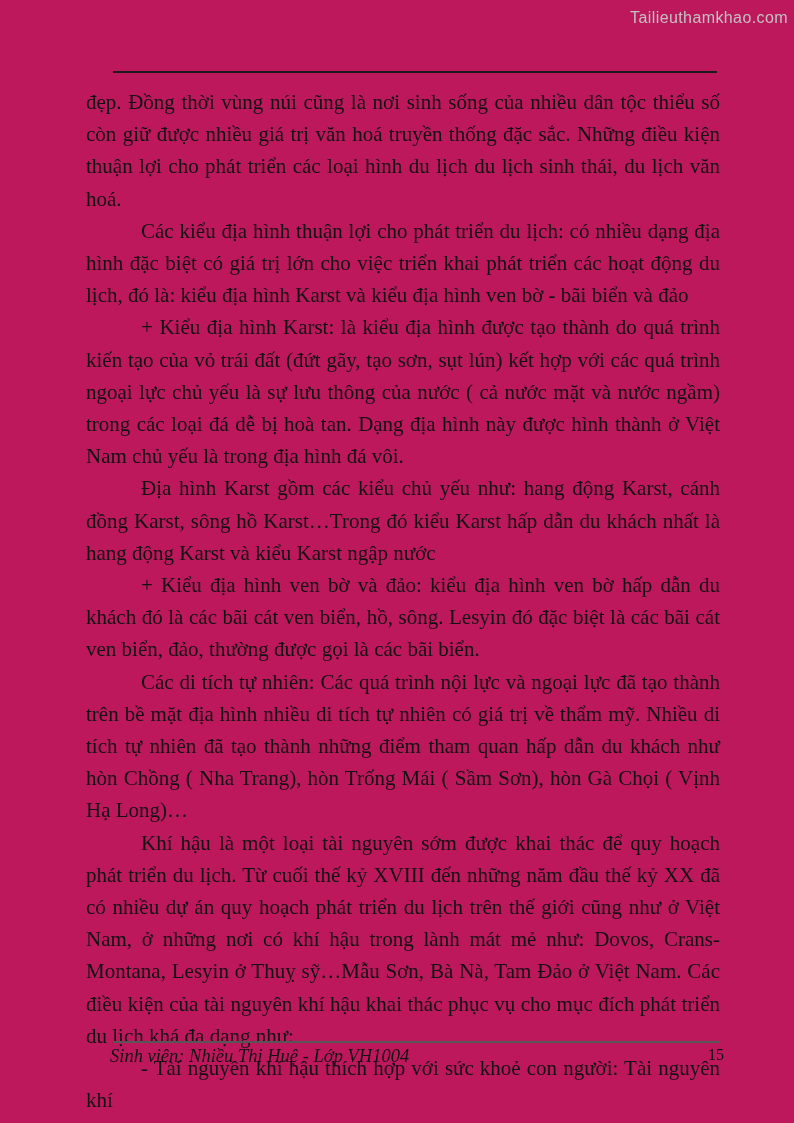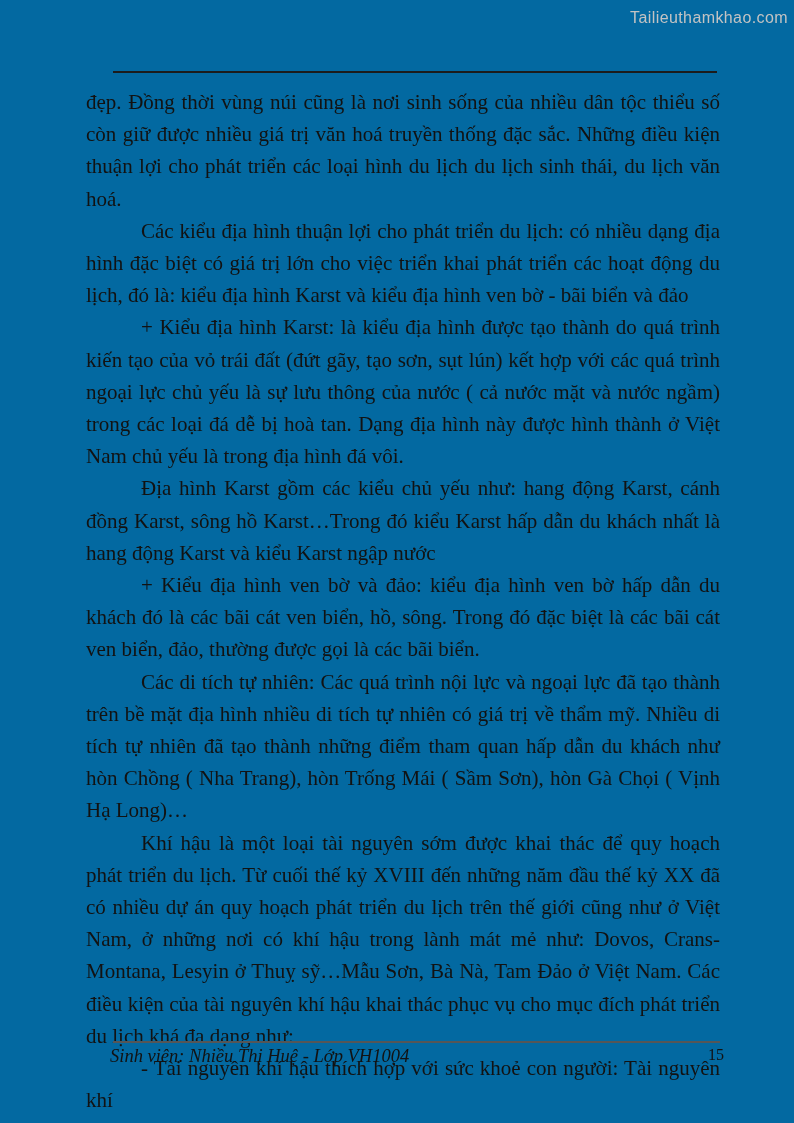--- a/index.html
+++ b/index.html
@@ -1,21 +1,21 @@
 <!DOCTYPE html>
 <html lang="vi"><head>
 <meta charset="utf-8">
 <title>Document Page</title>
 <style>
   html, body { margin: 0; padding: 0; background: #ffffff; }
   .page {
     position: relative;
     width: 794px;
     height: 1123px;
-    background: #0369a1;
+    background: #be185d;
     overflow: hidden;
     font-family: "Liberation Serif", "DejaVu Serif", serif;
     color: #121212;
   }
   .watermark {
     position: absolute;
     top: 9px;
     right: 6px;
     font-family: "Liberation Sans", "DejaVu Sans", sans-serif;
     font-size: 16px;
@@ -83,21 +83,21 @@
   <div class="watermark">Tailieuthamkhao.com</div>
 
 
   <div class="header-rule"></div>
 
   <div class="doc-body">
     <p class="no-indent">đẹp. Đồng thời vùng núi cũng là nơi sinh sống của nhiều dân tộc thiểu số còn giữ được nhiều giá trị văn hoá truyền thống đặc sắc. Những điều kiện thuận lợi cho phát triển các loại hình du lịch du lịch sinh thái, du lịch văn hoá.</p>
     <p>Các kiểu địa hình thuận lợi cho phát triển du lịch: có nhiều dạng địa hình đặc biệt có giá trị lớn cho việc triển khai phát triển các hoạt động du lịch, đó là: kiểu địa hình Karst và kiểu địa hình ven bờ - bãi biển và đảo</p>
     <p>+ Kiểu địa hình Karst:  là kiểu địa hình được tạo thành do quá trình kiến tạo của vỏ trái đất (đứt gãy, tạo sơn, sụt lún) kết hợp với các quá trình ngoại lực chủ yếu là sự lưu thông của nước ( cả nước mặt và nước ngầm) trong các loại đá dễ bị hoà tan. Dạng địa hình này được hình thành ở Việt Nam chủ yếu là trong địa hình đá vôi.</p>
     <p>Địa hình Karst gồm các kiểu chủ yếu như: hang động Karst, cánh đồng Karst, sông hồ Karst…Trong đó kiểu Karst hấp dẫn du khách nhất là hang động Karst và kiểu Karst ngập nước</p>
-    <p>+ Kiểu địa hình ven bờ và đảo: kiểu địa hình ven bờ hấp dẫn du khách đó là các bãi cát ven biển, hồ, sông. Trong đó đặc biệt là các bãi cát ven biển, đảo, thường được gọi là các bãi biển.</p>
+    <p>+ Kiểu địa hình ven bờ và đảo: kiểu địa hình ven bờ hấp dẫn du khách đó là các bãi cát ven biển, hồ, sông. Lesyin đó đặc biệt là các bãi cát ven biển, đảo, thường được gọi là các bãi biển.</p>
     <p>Các di tích tự nhiên: Các quá trình nội lực và ngoại lực đã tạo thành trên bề mặt địa hình nhiều di tích tự nhiên có giá trị về thẩm mỹ. Nhiều di tích tự nhiên đã tạo thành những điểm tham quan hấp dẫn du khách như hòn Chồng ( Nha Trang), hòn Trống Mái ( Sầm Sơn), hòn Gà Chọi ( Vịnh Hạ Long)…</p>
     <p>Khí hậu là một loại tài nguyên sớm được khai thác để quy hoạch phát triển du lịch. Từ cuối thế kỷ XVIII đến những năm đầu thế kỷ XX đã có nhiều dự án quy hoạch phát triển du lịch trên thế giới cũng như ở Việt Nam, ở những nơi có khí hậu trong lành mát mẻ như: Dovos, Crans- Montana, Lesyin ở Thuỵ sỹ…Mẫu Sơn, Bà Nà, Tam Đảo ở Việt Nam. Các điều kiện của tài nguyên khí hậu khai thác phục vụ cho mục đích phát triển du lịch khá đa dạng như:</p>
     <p>- Tài nguyên khí hậu thích hợp với sức khoẻ con người: Tài nguyên khí</p>
   </div>
 
   <div class="footer-rule"></div>
 
   <div class="footer-author">Sinh viên: Nhiều Thị Huệ - Lớp VH1004</div>
 
   <div class="page-number">15</div>

